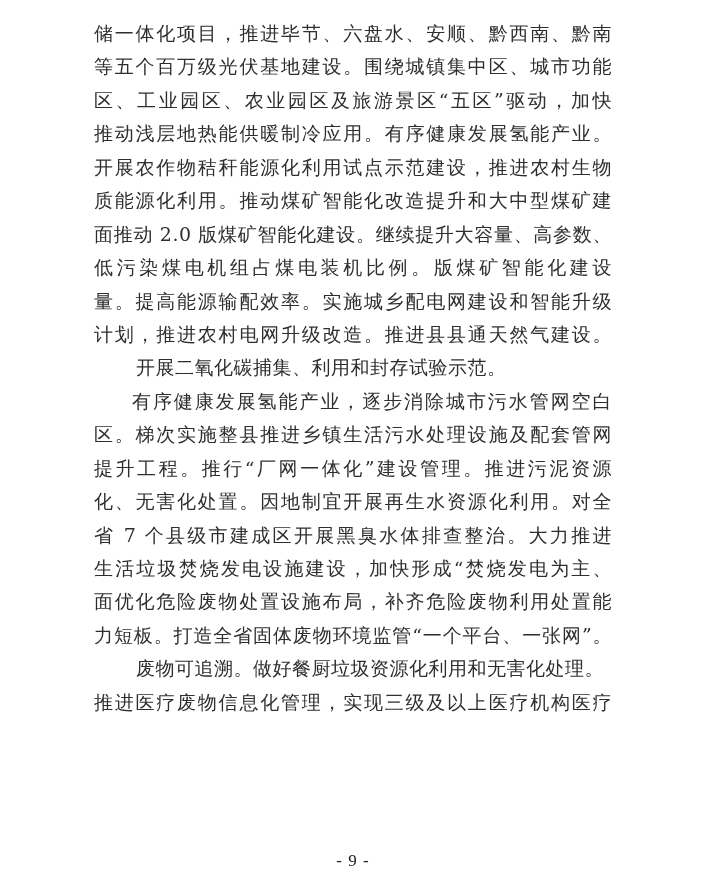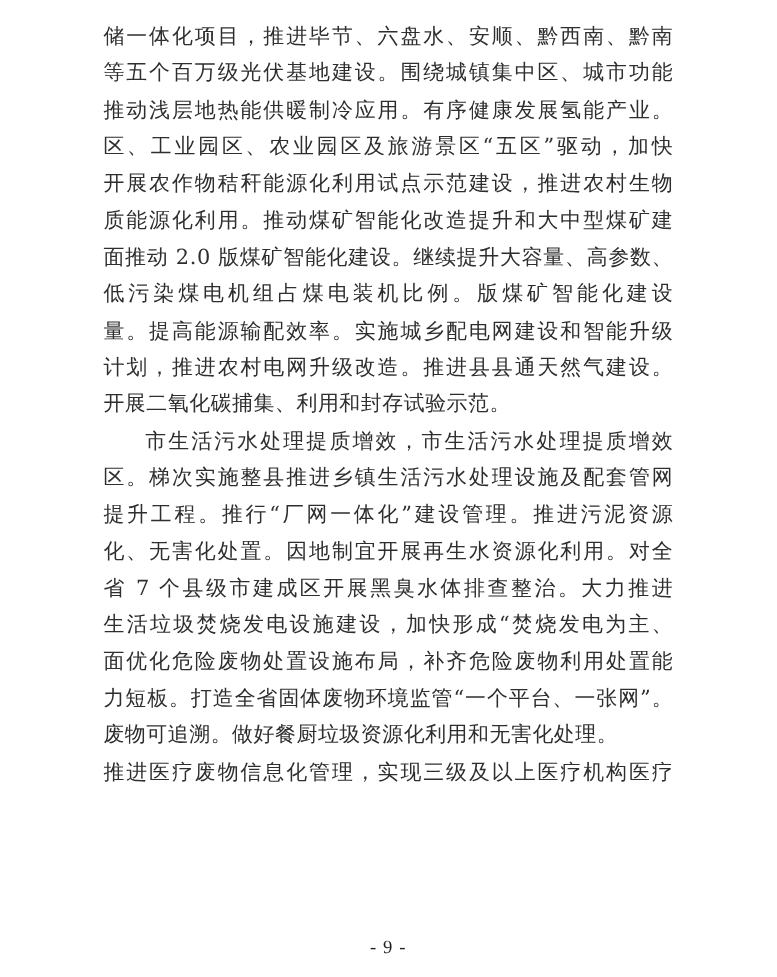--- a/index.html
+++ b/index.html
@@ -26,20 +26,21 @@
     font-size: 19px;
     line-height: 33.45px;
     height: 33.45px;
     white-space: nowrap;
     text-align: justify;
     text-align-last: justify;
     letter-spacing: 0.5px;
   }
   .line.para-end {
     text-align-last: left;
+    margin-left: 42px;
   }
   .paragraph.indent .line:first-child {
     text-indent: 2em;
   }
   .bold {
     font-weight: 700;
   }
   .page-number {
     position: absolute;
     top: 851px;
@@ -53,32 +54,32 @@
   }
 </style>
 </head>
 <body>
 
 <div class="page">
   <div class="text-block">
       <div class="paragraph">
         <div class="line"><span>储一体化项目，推进毕节、六盘水、安顺、黔西南、黔南</span></div>
         <div class="line"><span>等五个百万级光伏基地建设。围绕城镇集中区、城市功能</span></div>
+        <div class="line"><span>区、工业园区、农业园区及旅游景区“五区”驱动，加快</span></div>
         <div class="line"><span>推动浅层地热能供暖制冷应用。有序健康发展氢能产业。</span></div>
-        <div class="line"><span>区、工业园区、农业园区及旅游景区“五区”驱动，加快</span></div>
         <div class="line"><span>开展农作物秸秆能源化利用试点示范建设，推进农村生物</span></div>
         <div class="line"><span>质能源化利用。推动煤矿智能化改造提升和大中型煤矿建</span></div>
         <div class="line"><span>面推动 2.0 版煤矿智能化建设。继续提升大容量、高参数、</span></div>
         <div class="line"><span>低污染煤电机组占煤电装机比例。版煤矿智能化建设</span></div>
         <div class="line"><span>量。提高能源输配效率。实施城乡配电网建设和智能升级</span></div>
         <div class="line"><span>计划，推进农村电网升级改造。推进县县通天然气建设。</span></div>
         <div class="line para-end"><span>开展二氧化碳捕集、利用和封存试验示范。</span></div>
       </div>
       <div class="paragraph indent">
-        <div class="line"><span>市生活污水处理提质增效，市生活污水处理提质增效</span></div>
+        <div class="line"><span>有序健康发展氢能产业，逐步消除城市污水管网空白</span></div>
         <div class="line"><span>区。梯次实施整县推进乡镇生活污水处理设施及配套管网</span></div>
         <div class="line"><span>提升工程。推行“厂网一体化”建设管理。推进污泥资源</span></div>
         <div class="line"><span>化、无害化处置。因地制宜开展再生水资源化利用。对全</span></div>
         <div class="line"><span>省 7 个县级市建成区开展黑臭水体排查整治。大力推进</span></div>
         <div class="line"><span>生活垃圾焚烧发电设施建设，加快形成“焚烧发电为主、</span></div>
         <div class="line"><span>面优化危险废物处置设施布局，补齐危险废物利用处置能</span></div>
         <div class="line"><span>力短板。打造全省固体废物环境监管“一个平台、一张网”。</span></div>
         <div class="line para-end"><span>废物可追溯。做好餐厨垃圾资源化利用和无害化处理。</span></div>
         <div class="line"><span>推进医疗废物信息化管理，实现三级及以上医疗机构医疗</span></div>
       </div>

